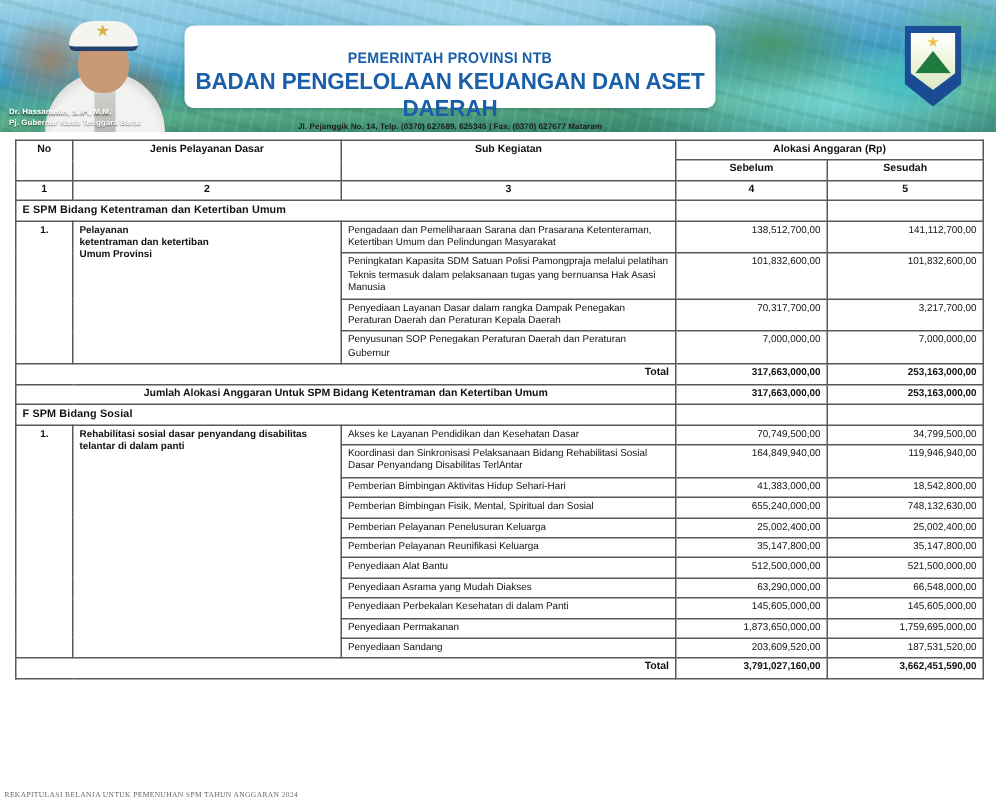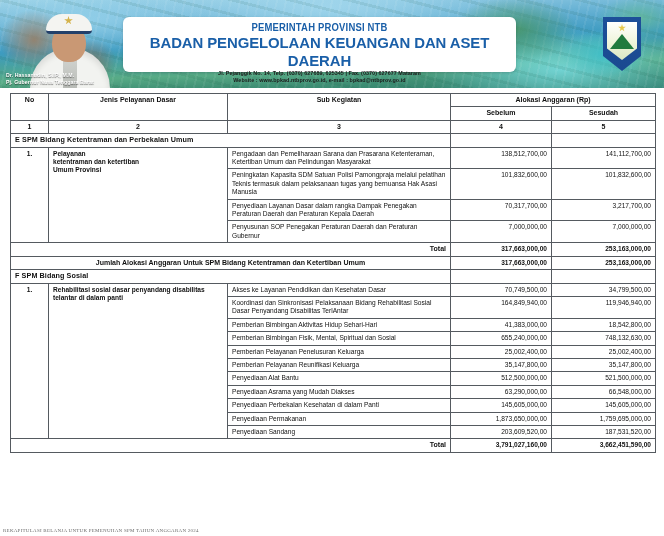--- a/index.html
+++ b/index.html
@@ -109,26 +109,26 @@
     font-size: 5.2px;
     font-weight: bold;
     line-height: 7px;
     text-shadow: 0 1px 1px rgba(0,0,0,.55);
     letter-spacing: .1px;
     white-space: nowrap;
   }
   .banner-card {
     position: absolute;
     left: 123px; top: 17px;
-    width: 393px; height: 55px;
+    width: 354px; height: 55px;
     background: #ffffff;
     border-radius: 6px;
     box-shadow: 0 1px 3px rgba(0,0,0,.18);
     text-align: center;
-    padding-top: 5px;
+    padding-top: 17px;
   }
   .bc-line1 {
     color: #1a5fa8;
     font-size: 10.2px;
     font-weight: bold;
     letter-spacing: .2px;
     line-height: 12px;
     font-stretch: condensed;
     transform: scaleX(.93);
   }
@@ -310,21 +310,21 @@
         <tr>
           <td class="num-row">1</td>
           <td class="num-row">2</td>
           <td class="num-row">3</td>
           <td class="num-row">4</td>
           <td class="num-row">5</td>
         </tr>
       </thead>
       <tbody id="tbody">
           <tr class="section-row">
-            <td colspan="3">E SPM Bidang Ketentraman dan Perbekalan Umum</td>
+            <td colspan="3">E SPM Bidang Ketentraman dan Ketertiban Umum</td>
             <td class="section-blank"></td>
             <td class="section-blank"></td>
           </tr>
           <tr>
             <td class="idx" rowspan="4">1.</td>
             <td class="jenis-cell" rowspan="4">Pelayanan<br>ketentraman dan ketertiban<br>Umum Provinsi</td>
             <td>Pengadaan dan Pemeliharaan Sarana dan Prasarana Ketenteraman, Ketertiban Umum dan Pelindungan Masyarakat</td>
             <td class="money">138,512,700,00</td>
             <td class="money">141,112,700,00</td>
           </tr>

